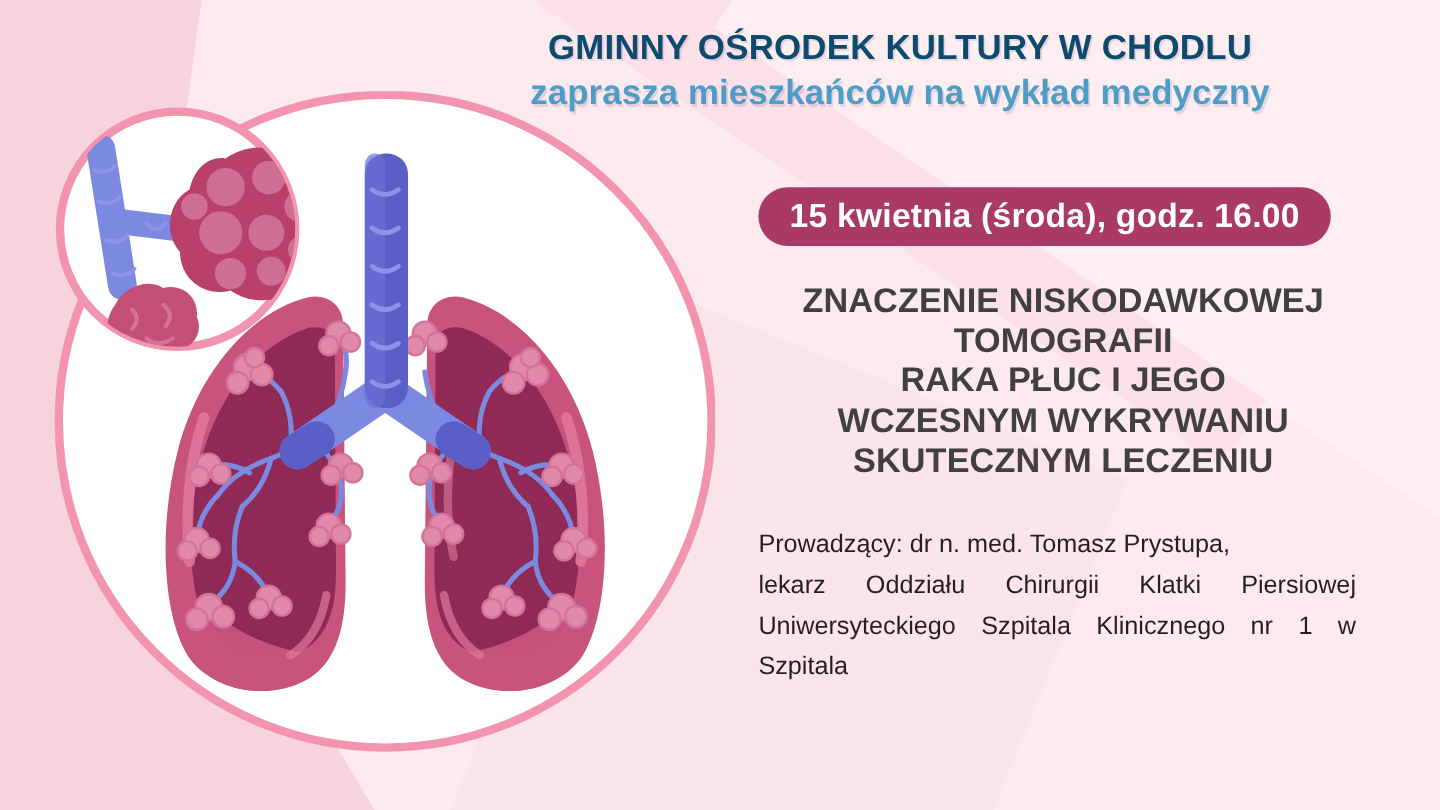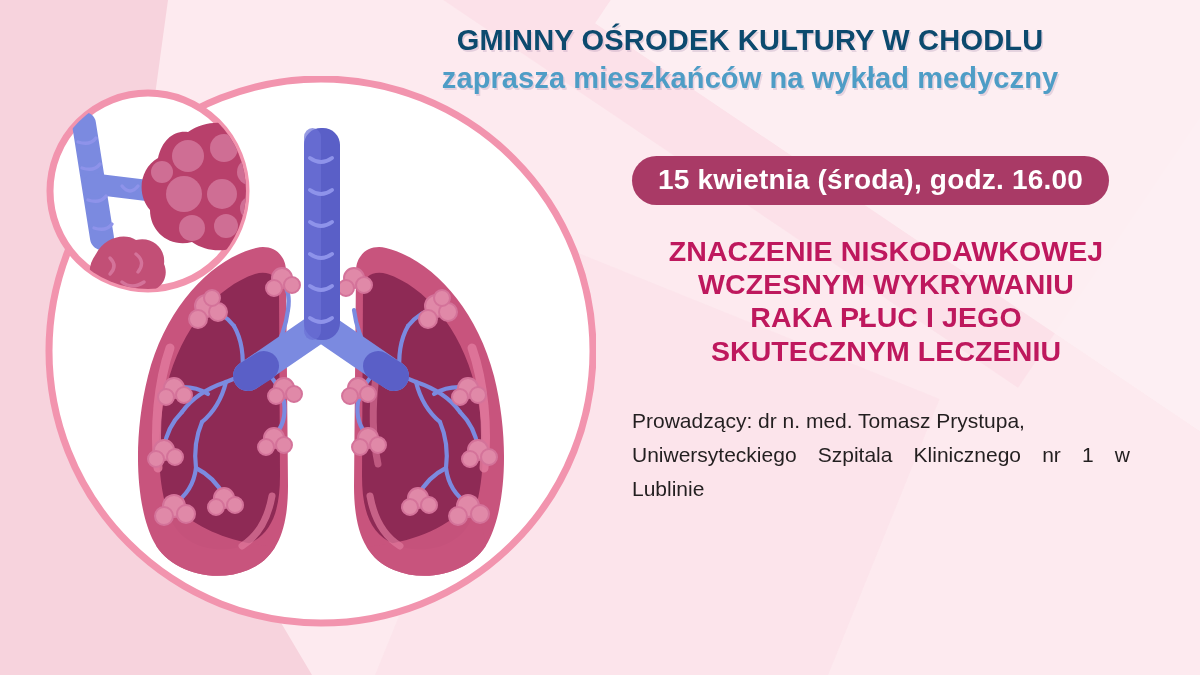--- a/index.html
+++ b/index.html
@@ -98,21 +98,21 @@
     padding:9px 26px 11px 26px;
     font-size:28px;
     font-weight:bold;
     letter-spacing:.2px;
     white-space:nowrap;
     line-height:1.05;
   }
   .lecture-title{
     margin-top:30px;
     text-align:center;
-    color:#be185d;
+    color:#404040;
     font-size:28.5px;
     font-weight:bold;
     line-height:1.16;
     letter-spacing:.1px;
   }
   .lecture-title span{ display:block; white-space:nowrap; }
 
   .presenter{
     margin-top:36px;
     color:#231f20;
@@ -371,25 +371,27 @@
     <div class="header-line1">GMINNY OŚRODEK KULTURY W CHODLU</div>
     <div class="header-line2">zaprasza mieszkańców na wykład medyczny</div>
   </div>
 
   <div class="right-col">
 
     <div class="date-banner">15 kwietnia (środa), godz. 16.00</div>
 
     <div class="lecture-title">
       <span>ZNACZENIE NISKODAWKOWEJ</span>
+      <span>TOMOGRAFII</span>
+      <span>RAKA PŁUC I JEGO</span>
       <span>WCZESNYM WYKRYWANIU</span>
-      <span>RAKA PŁUC I JEGO</span>
       <span>SKUTECZNYM LECZENIU</span>
     </div>
 
     <div class="presenter">
       <span class="l">Prowadzący: dr n. med. Tomasz Prystupa,</span>
+      <span class="j">lekarz Oddziału Chirurgii Klatki Piersiowej</span>
       <span class="j">Uniwersyteckiego Szpitala Klinicznego nr 1 w</span>
-      <span class="l">Lublinie</span>
+      <span class="l">Szpitala</span>
     </div>
 
   </div>
 </div>
 
 </body></html>

